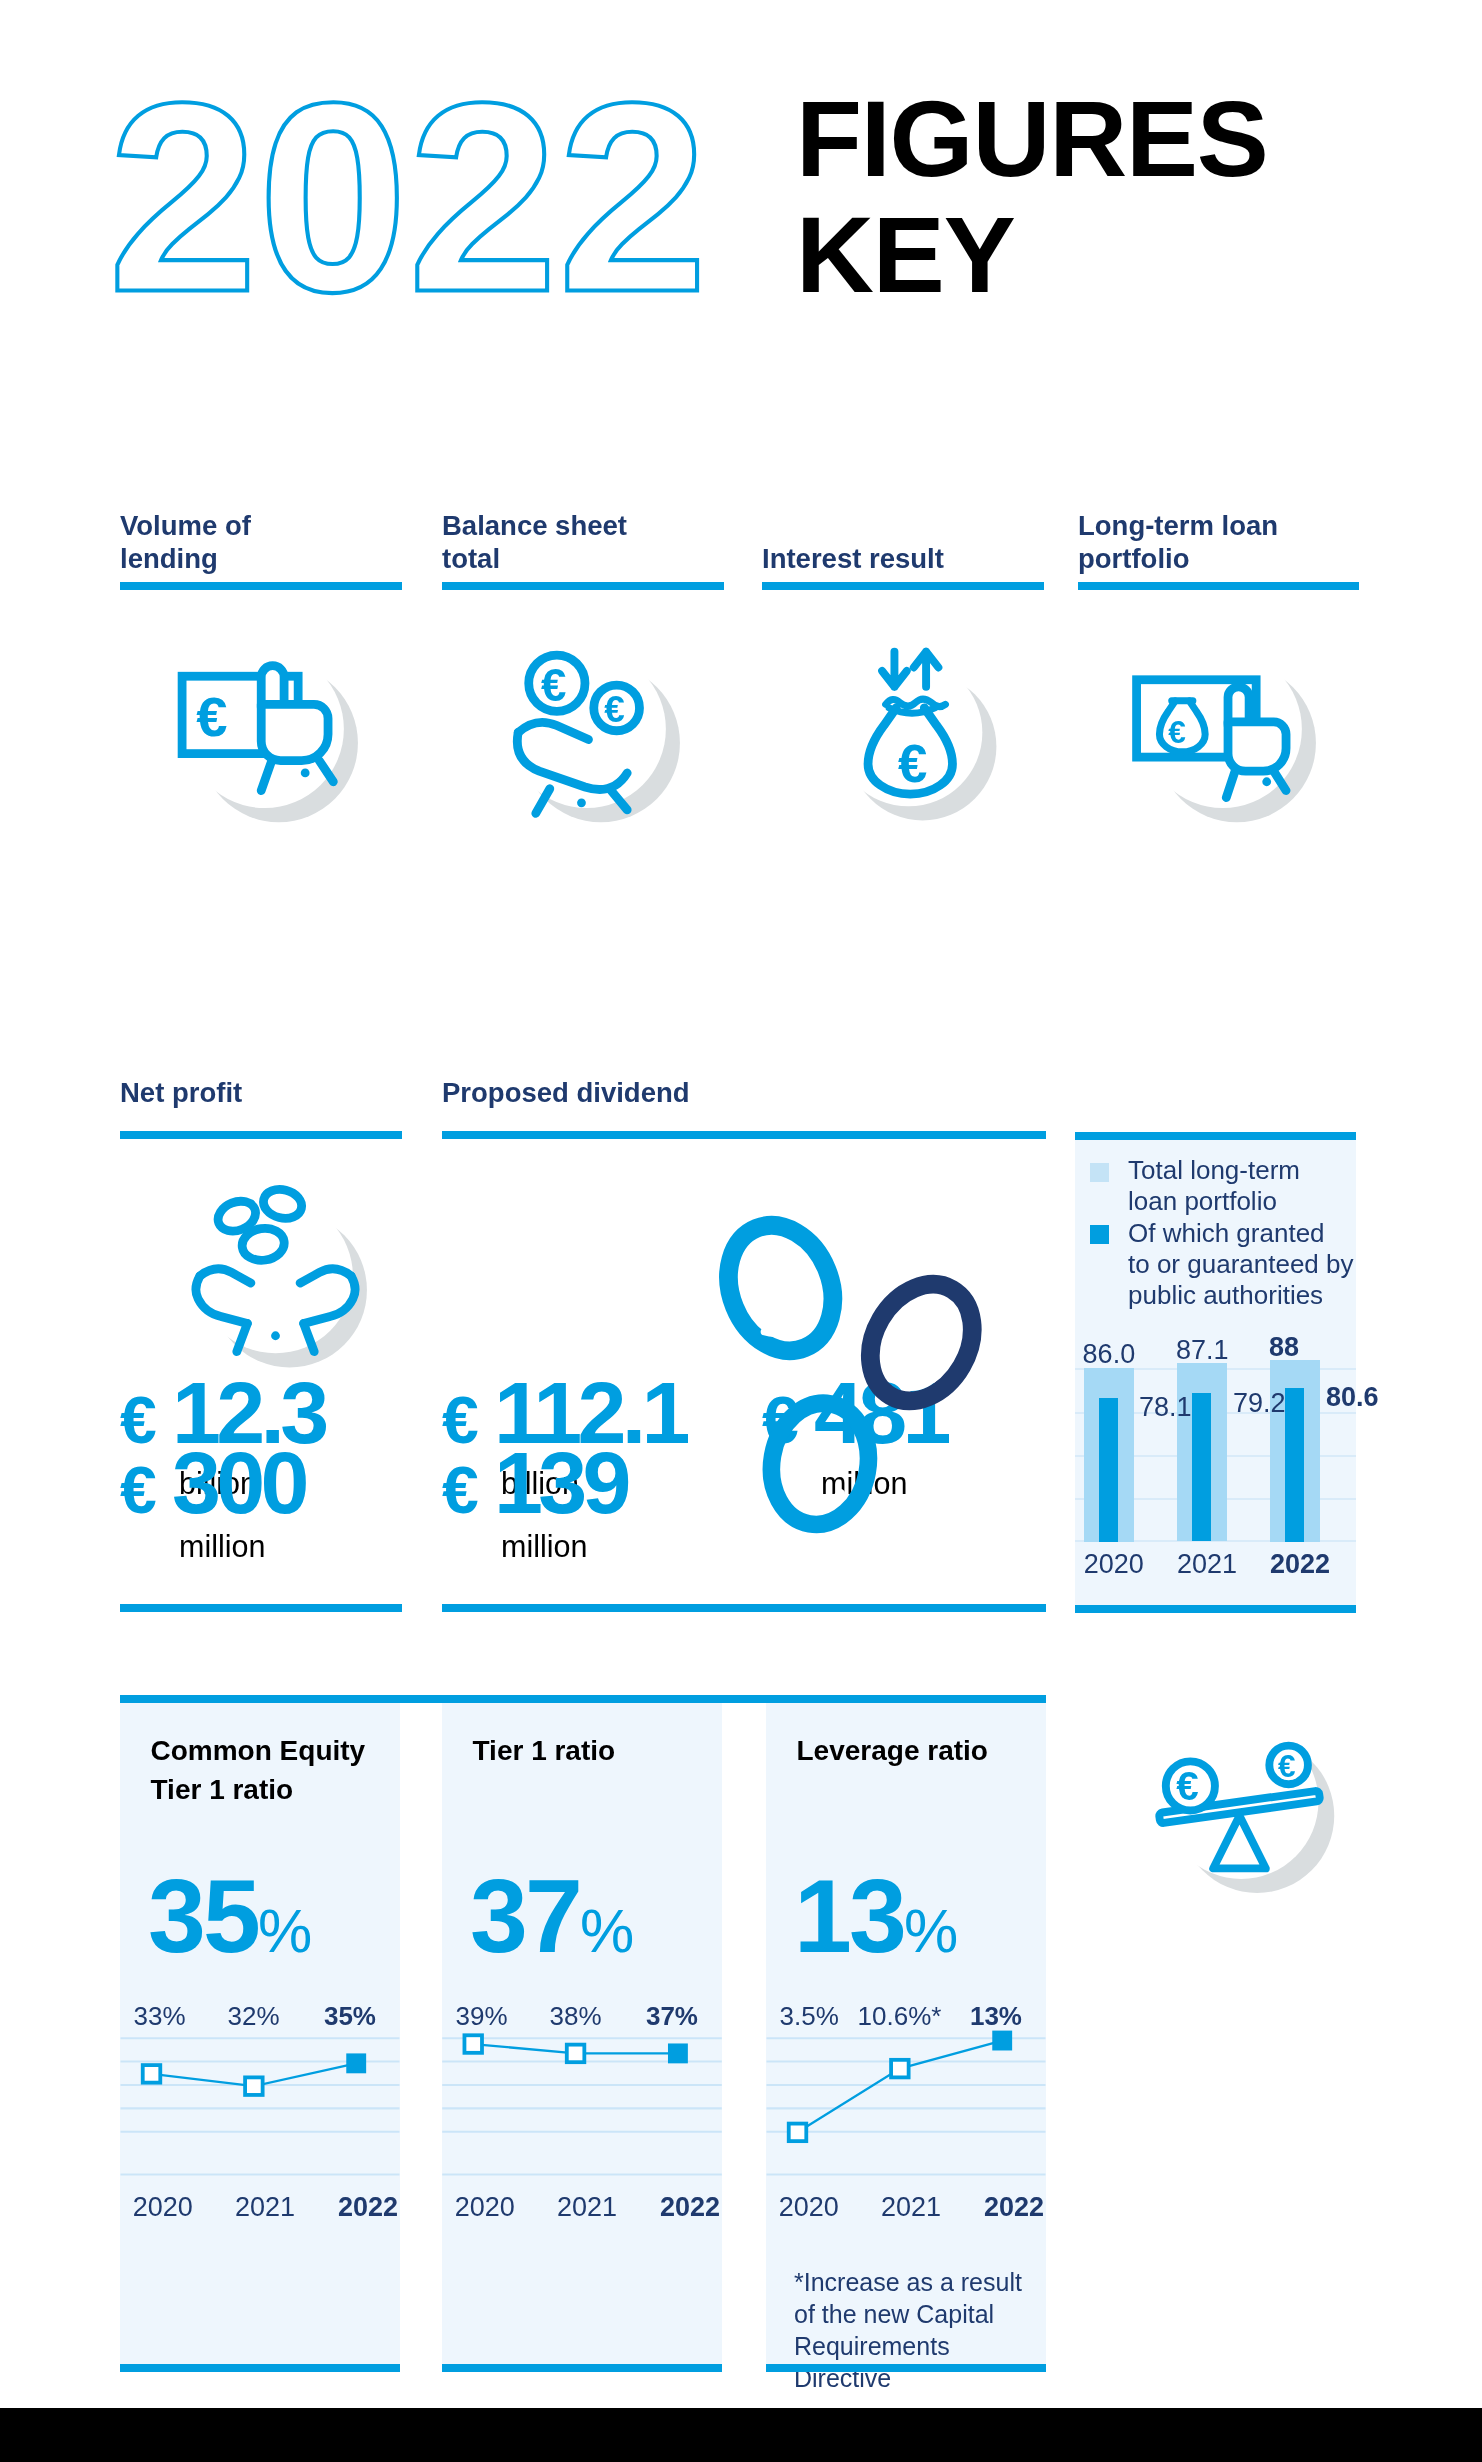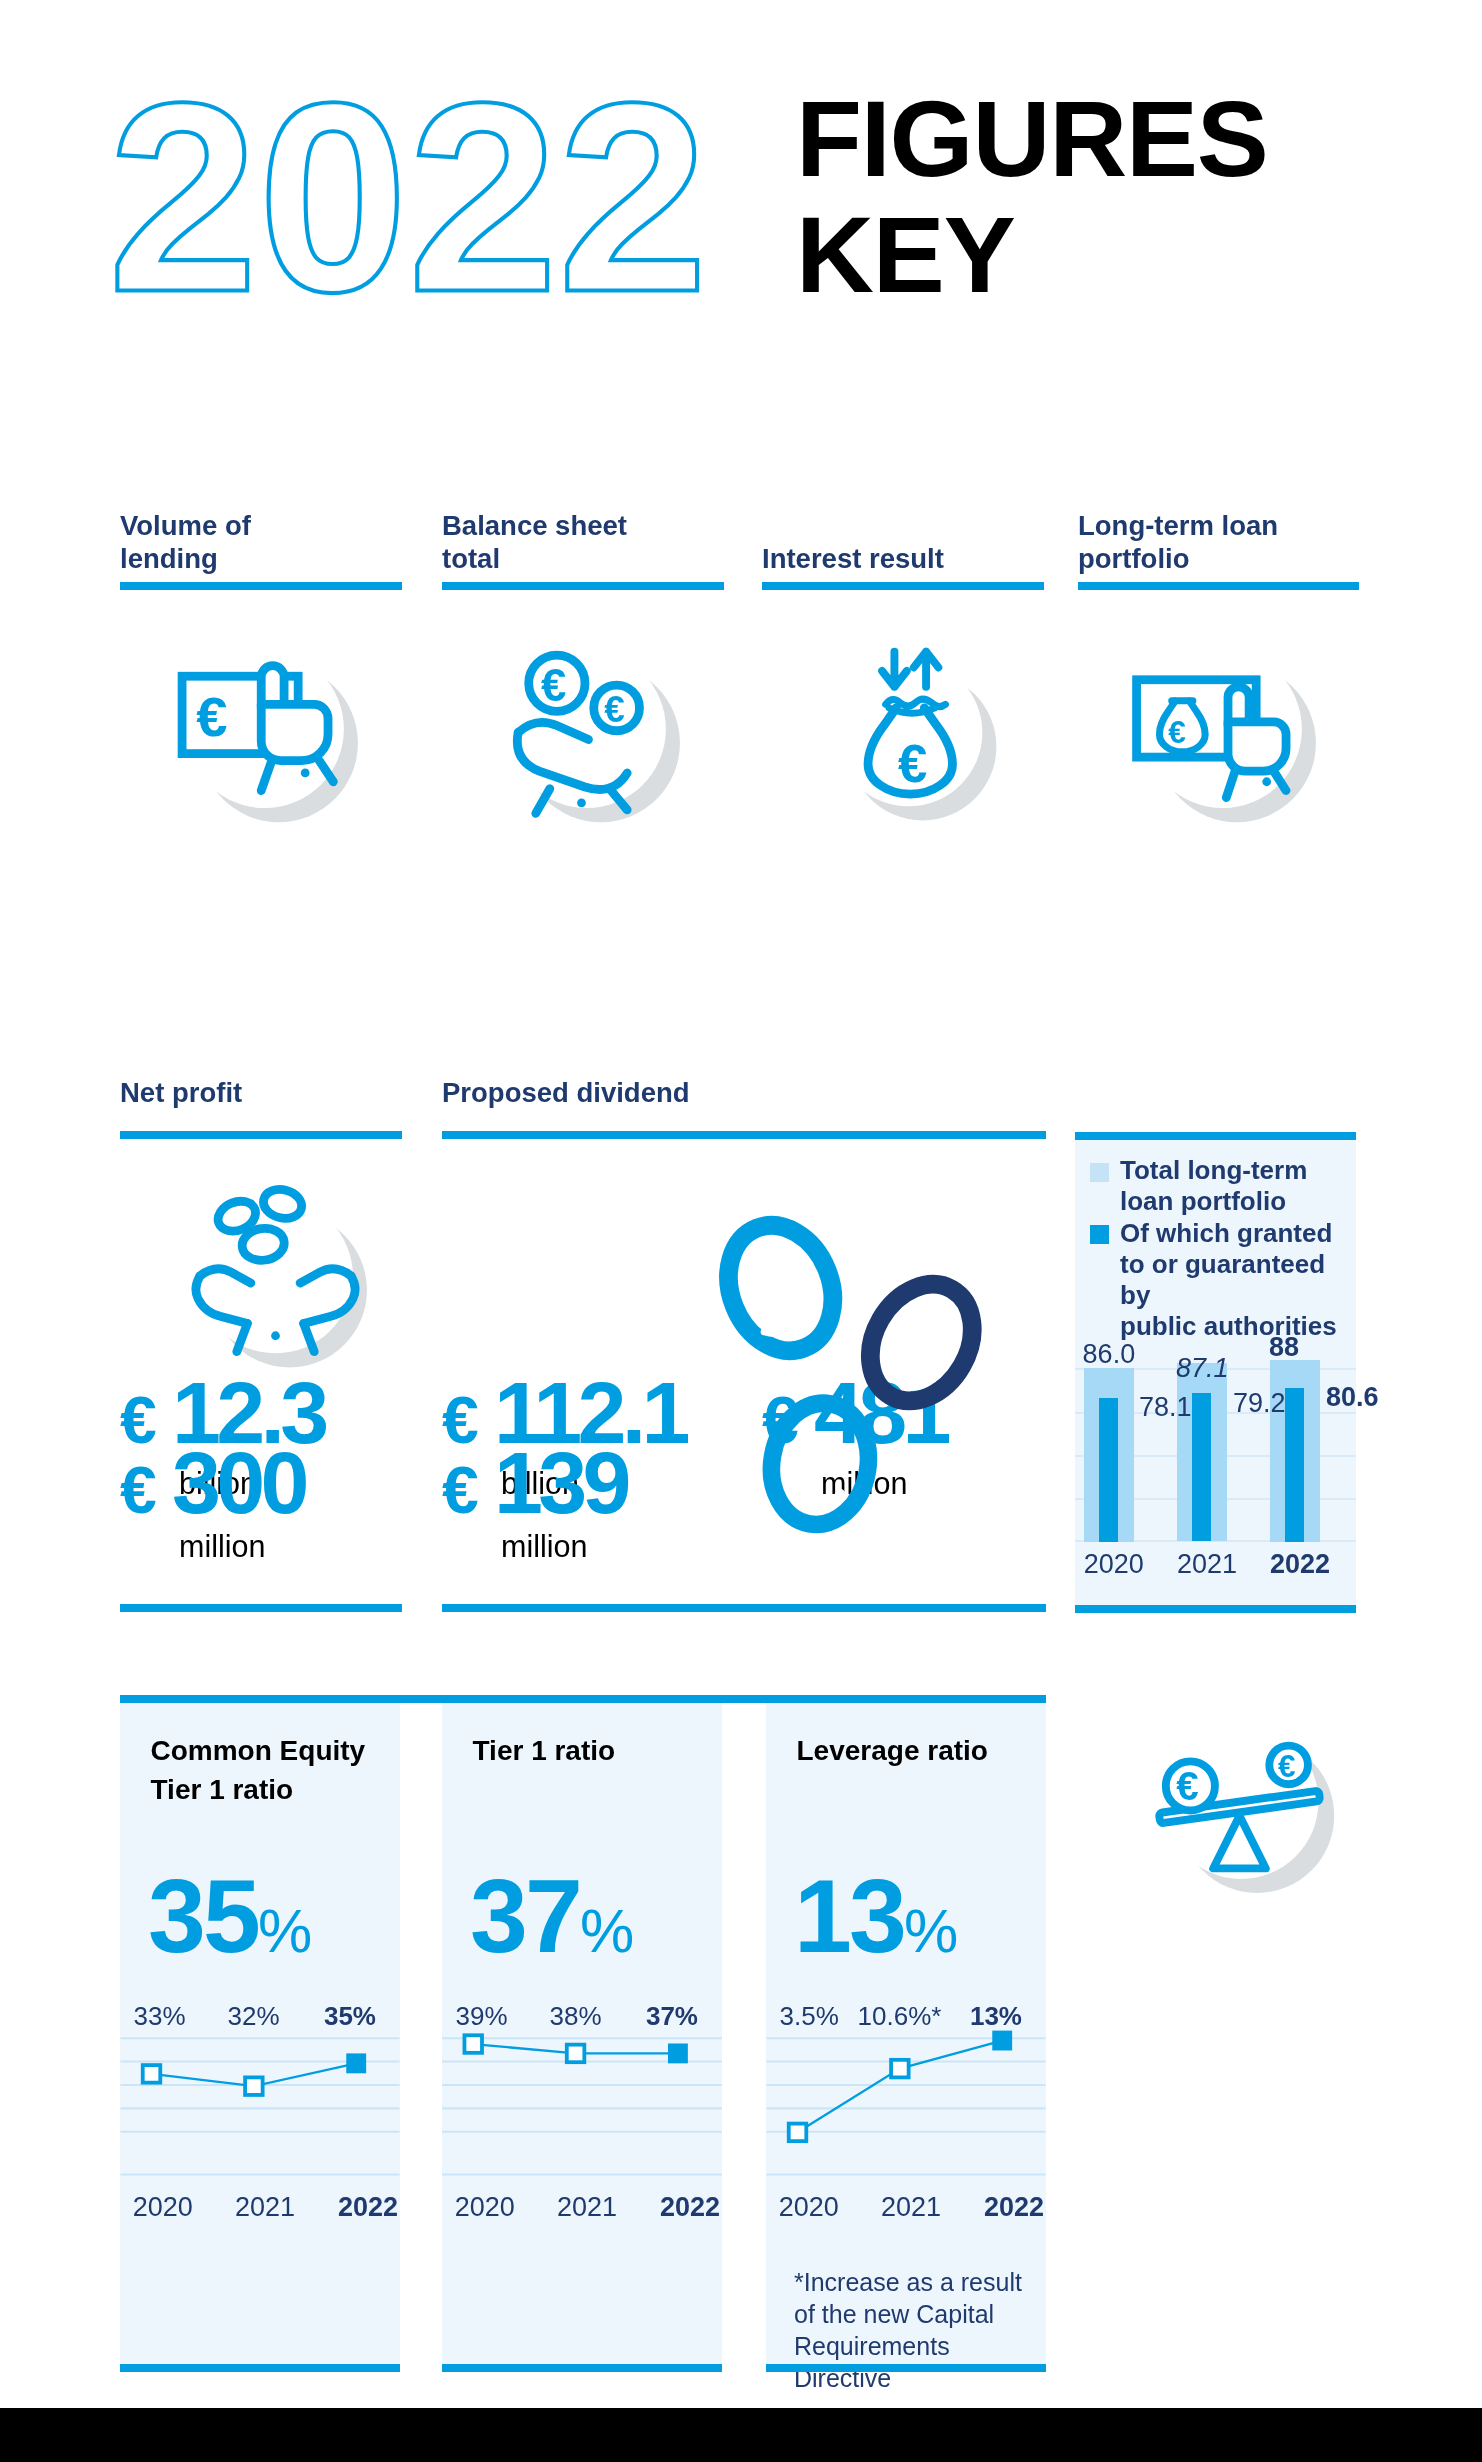--- a/index.html
+++ b/index.html
@@ -18,21 +18,21 @@
   .rule{position:absolute;background:#009EE0;height:8.2px;}
   .stat-icon{position:absolute;left:41px;top:141px;}
   .value-row{position:absolute;left:0;display:flex;align-items:baseline;gap:15.2px;color:#009EE0;white-space:nowrap;}
   .cur{font-size:66px;font-weight:700;}
   .num{font-size:88px;font-weight:700;letter-spacing:-4.7px;}
   .unit{position:absolute;left:59px;color:#000000;font-size:30.5px;font-weight:400;}
   
   #loan-panel{position:absolute;left:1075px;top:1132px;width:281px;height:481px;}
   #loan-panel .bg{position:absolute;left:0;top:8.2px;width:281px;height:465px;background:#EEF6FD;}
   .legend-sq{position:absolute;left:14.6px;width:19px;height:19px;}
-  .legend-text{position:absolute;left:45px;color:#1F3A6E;font-size:26px;line-height:31px;font-weight:700;}
+  .legend-text{position:absolute;left:53px;color:#1F3A6E;font-size:26px;line-height:31px;font-weight:400;}
   .bar-grid{position:absolute;background:#D9EBF9;height:2.3px;left:0;width:281px;}
   .bar{position:absolute;}
   .bar-val{position:absolute;color:#1F3A6E;font-size:27px;white-space:nowrap;}
   .bar-year{position:absolute;color:#1F3A6E;font-size:27px;width:82px;}
   .b{font-weight:700;}
   
   .ratio-panel{position:absolute;top:1695px;height:678px;}
   .ratio-panel .bg{position:absolute;left:0;top:8.2px;width:100%;height:661px;background:#EEF6FD;}
   .ratio-title{position:absolute;left:30.5px;top:36px;color:#000000;font-size:28px;font-weight:700;line-height:39px;}
   .ratio-big{position:absolute;left:28px;top:162px;color:#009EE0;white-space:nowrap;}
@@ -215,21 +215,21 @@
     </div>
     <div id="bar-plot" class="abs" style="left:0;top:0;width:281px;height:481px;padding-left:44px;">
         <div class="bar-grid" style="top: 236px;"></div>
         <div class="bar-grid" style="top: 280px;"></div>
         <div class="bar-grid" style="top: 323px;"></div>
         <div class="bar-grid" style="top: 366px;"></div>
         <div class="bar-grid" style="top: 408px;"></div>
         <div class="bar" style="left: 8.8px; top: 236px; width: 50px; height: 174px; background: rgb(165, 217, 245);"></div>
         <div class="bar-val" style="left: 7.6px; top: 207px;">86.0</div>
         <div class="bar" style="left: 102px; top: 231px; width: 50px; height: 178px; background: rgb(165, 217, 245);"></div>
-        <div class="bar-val" style="left: 101px; top: 221px; font-style: italic;">87.1</div>
+        <div class="bar-val" style="left: 101px; top: 203px;">87.1</div>
         <div class="bar" style="left: 195px; top: 228px; width: 50px; height: 182px; background: rgb(165, 217, 245);"></div>
         <div class="bar-val b" style="left: 194px; top: 200px;">88</div>
         <div class="bar" style="left: 24px; top: 266px; width: 19.3px; height: 144px; background: rgb(0, 158, 224);"></div>
         <div class="bar-val" style="left: 64px; top: 260px;">78.1</div>
         <div class="bar" style="left: 117px; top: 261px; width: 19.3px; height: 148px; background: rgb(0, 158, 224);"></div>
         <div class="bar-val" style="left: 158px; top: 256px;">79.2</div>
         <div class="bar" style="left: 210px; top: 256px; width: 19.3px; height: 154px; background: rgb(0, 158, 224);"></div>
         <div class="bar-val b" style="left: 251px; top: 250px;">80.6</div>
         <div class="bar-year" style="left: 8.8px; top: 417px;">2020</div>
         <div class="bar-year" style="left: 102px; top: 417px;">2021</div>

